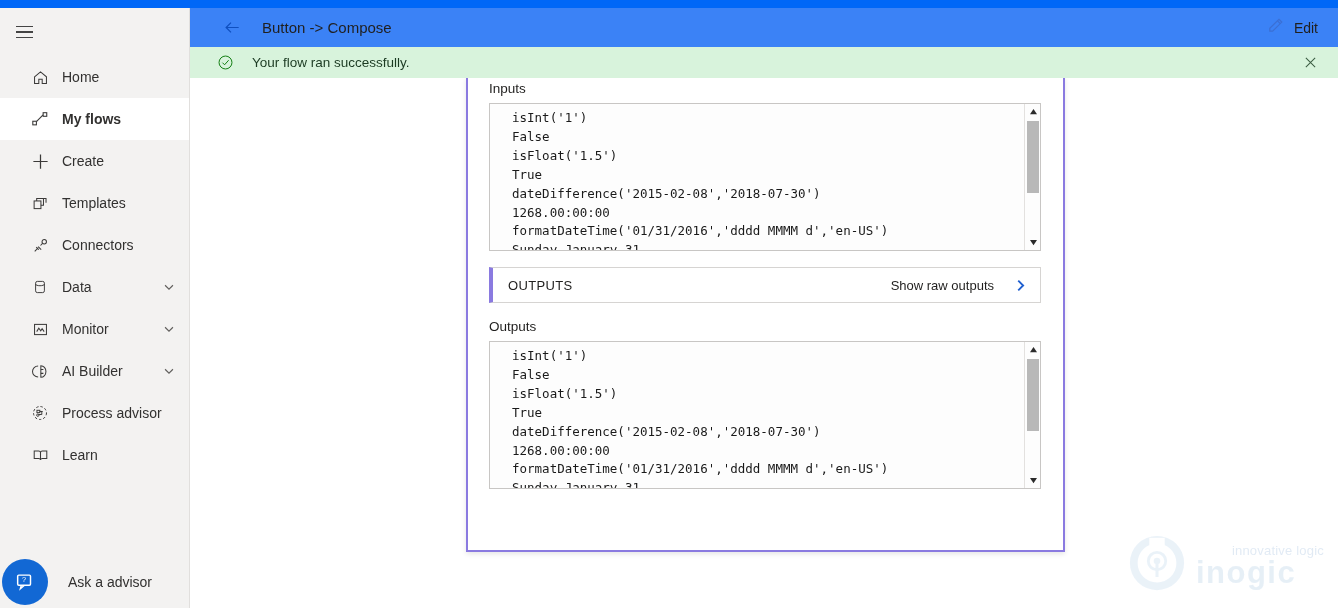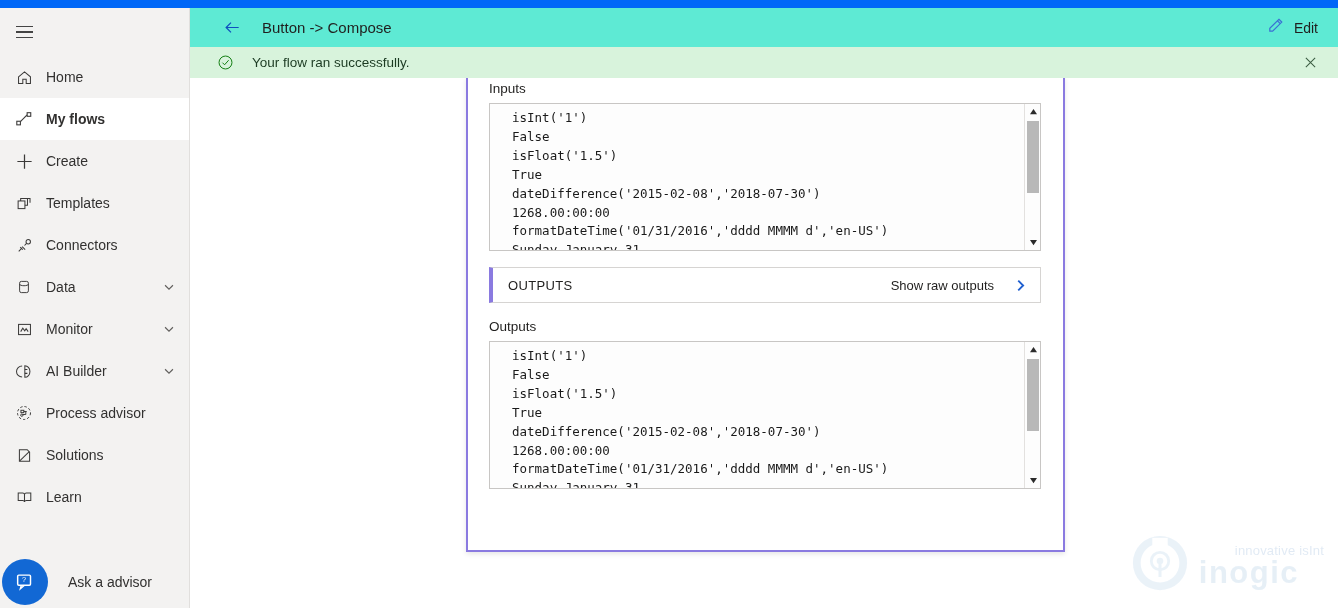--- a/index.html
+++ b/index.html
@@ -35,21 +35,21 @@
     width: 32px; height: 32px;
     display: flex; flex-direction: column; justify-content: center;
     align-items: center; gap: 4px; cursor: pointer;
   }
   .hamburger .bars i { display: block; width: 17px; height: 1.4px; background: #444; }
 
   .nav-item {
     position: relative;
     height: 42px; width: 190px;
     display: flex; align-items: center;
-    padding-left: 8px;
+    padding-left: 24px;
     cursor: pointer;
     color: #323130;
   }
   .nav-item .nav-icon {
     width: 32px; min-width: 32px; height: 32px;
     display: flex; align-items: center; justify-content: center;
     color: #3b3a39;
   }
   .nav-item .nav-label {
     font-size: 14px; color: #323130;
@@ -76,21 +76,21 @@
     cursor: pointer;
   }
   .chatbot-label {
     font-size: 14px; color: #323130; margin-left: 20px;
   }
 
   
   .header {
     position: absolute; top: 8px; left: 190px;
     width: 1148px; height: 39px;
-    background: #5eead4;
+    background: #3b82f6;
     display: flex; align-items: center;
   }
   .back-btn {
     width: 32px; height: 32px; margin-left: 26px;
     display: flex; align-items: center; justify-content: center;
     color: #0f4fbf; cursor: pointer;
   }
   .page-title {
     font-size: 15px; color: #201f1e; margin-left: 14px;
   }
@@ -344,29 +344,20 @@
         <svg width="18" height="18" viewBox="0 0 20 20" fill="none" stroke="currentColor" stroke-width="1.1">
           <circle cx="10" cy="10" r="7.2" stroke-dasharray="2.6 2.2"></circle>
           <rect x="6.6" y="7" width="3.2" height="2.6"></rect>
           <path d="M9.8 8.3h3.2M12 8.3v3.4H8.4"></path>
           <circle cx="7.6" cy="12.4" r="1.3"></circle>
         </svg>
       </span>
       <span class="nav-label">Process advisor</span>
     </div>
 
-    <div class="nav-item">
-      <span class="nav-icon">
-        <svg width="17" height="17" viewBox="0 0 20 20" fill="none" stroke="currentColor" stroke-width="1.2">
-          <path d="M4 3.2h9.2L16 6v10.8H4z"></path>
-          <path d="M4.4 16.4 15.6 5.4"></path>
-        </svg>
-      </span>
-      <span class="nav-label">Solutions</span>
-    </div>
 
     <div class="nav-item">
       <span class="nav-icon">
         <svg width="17" height="17" viewBox="0 0 20 20" fill="none" stroke="currentColor" stroke-width="1.2">
           <path d="M2.6 4.6h5.2c1.2 0 2.2.9 2.2 2v8.6c0-.9-.9-1.6-2.2-1.6H2.6z"></path>
           <path d="M17.4 4.6h-5.2c-1.2 0-2.2.9-2.2 2v8.6c0-.9.9-1.6 2.2-1.6h5.2z"></path>
         </svg>
       </span>
       <span class="nav-label">Learn</span>
     </div>
@@ -490,19 +481,19 @@
       <span>
         <svg width="62" height="62" viewBox="0 0 64 64" fill="none">
           <path d="M32 4a28 28 0 1 0 0 56 28 28 0 0 0 0-56zm0 8a20 20 0 1 1 0 40 20 20 0 0 1 0-40z" fill="#d7e6f3"></path>
           <path d="M24 6h16v12H24z" fill="#ffffff"></path>
           <circle cx="32" cy="30" r="9" fill="none" stroke="#d7e6f3" stroke-width="3"></circle>
           <circle cx="32" cy="30" r="3.4" fill="#d7e6f3"></circle>
           <path d="M30.4 32.5h3.2v14h-3.2z" fill="#d7e6f3"></path>
         </svg>
       </span>
       <span class="wm-text">
-        <span class="wm-tag">innovative isInt</span>
+        <span class="wm-tag">innovative logic</span>
         <span class="wm-name">inogic</span>
       </span>
     </div>
 
   </div>
 </div>
 
 </body></html>

